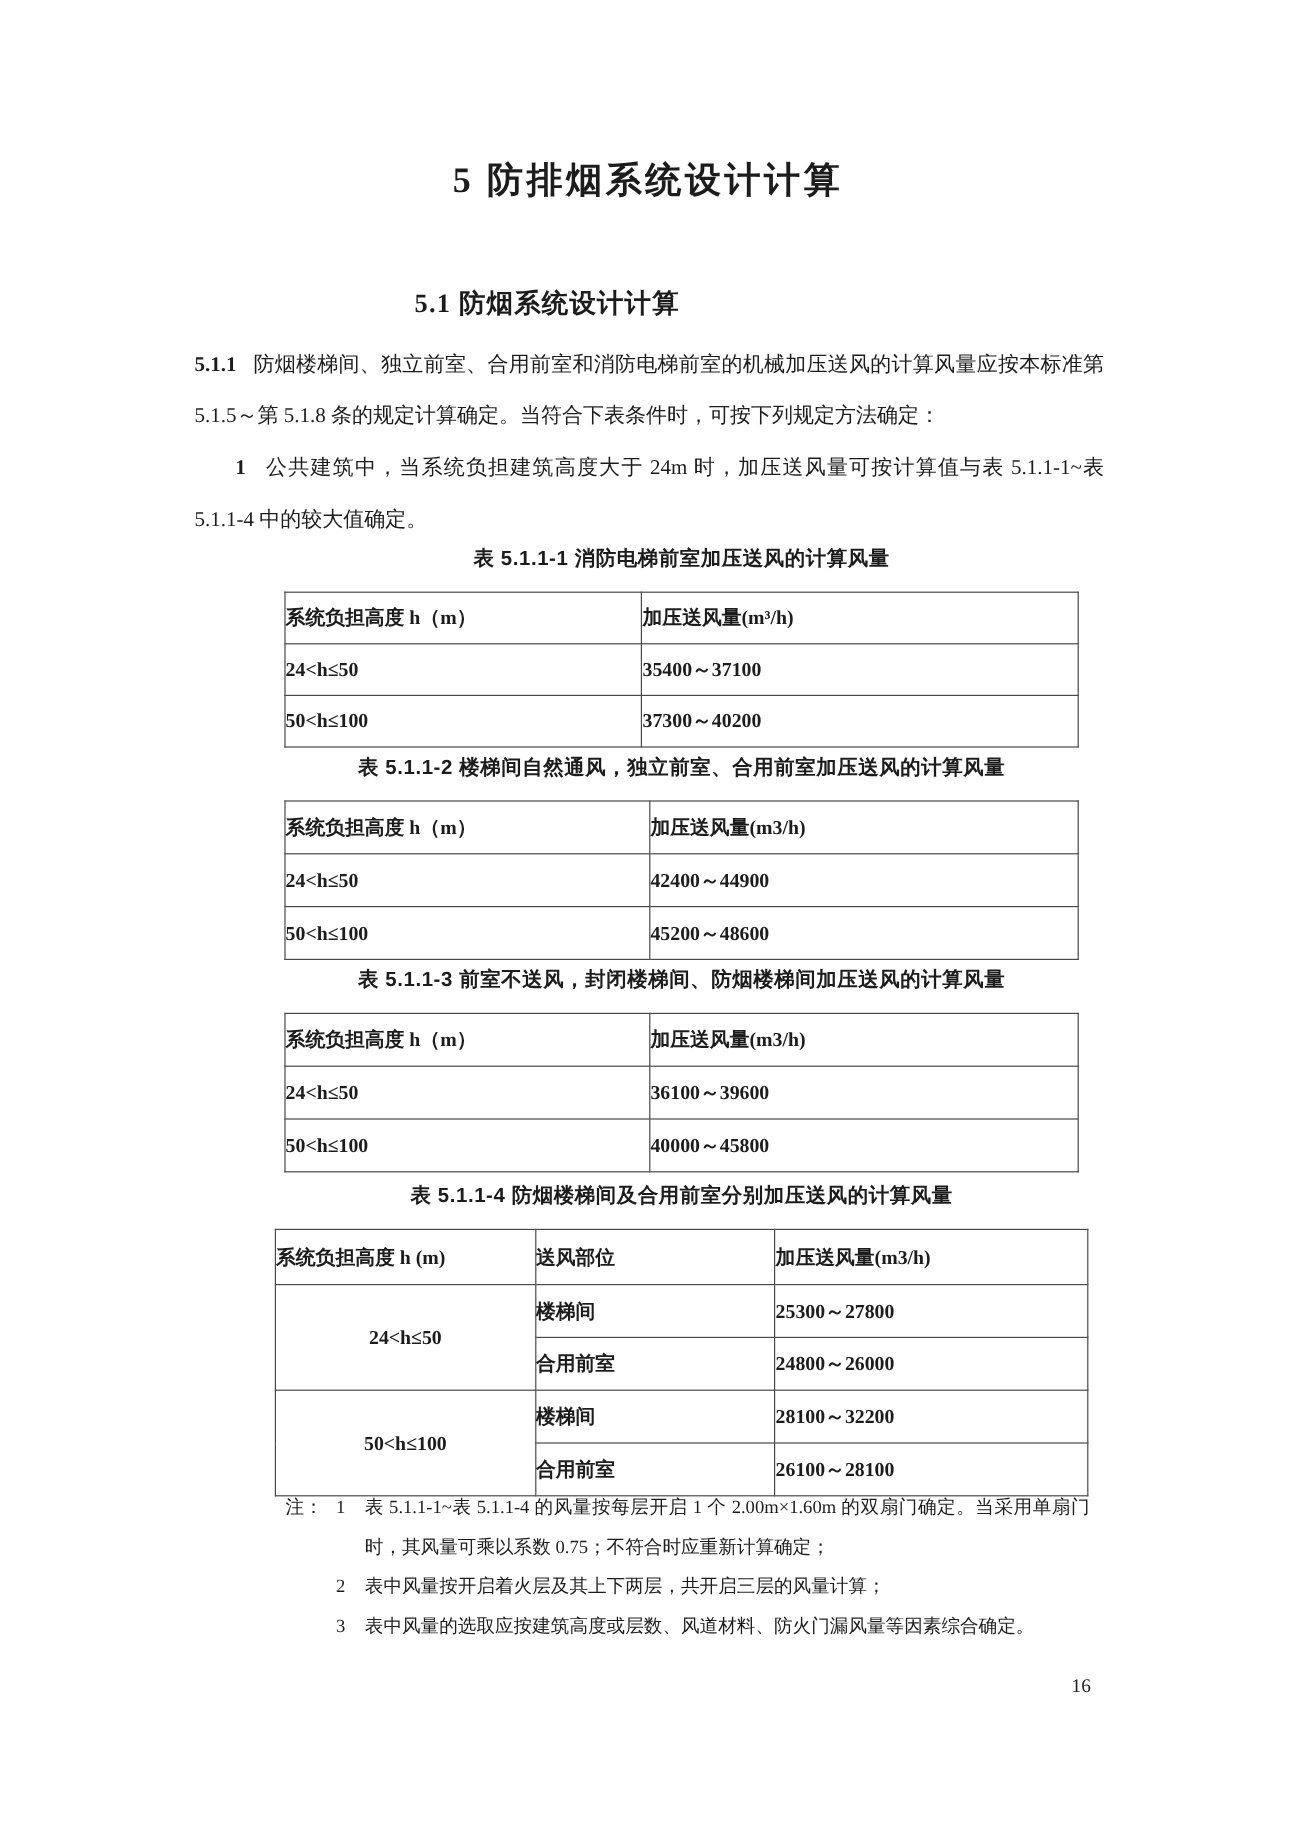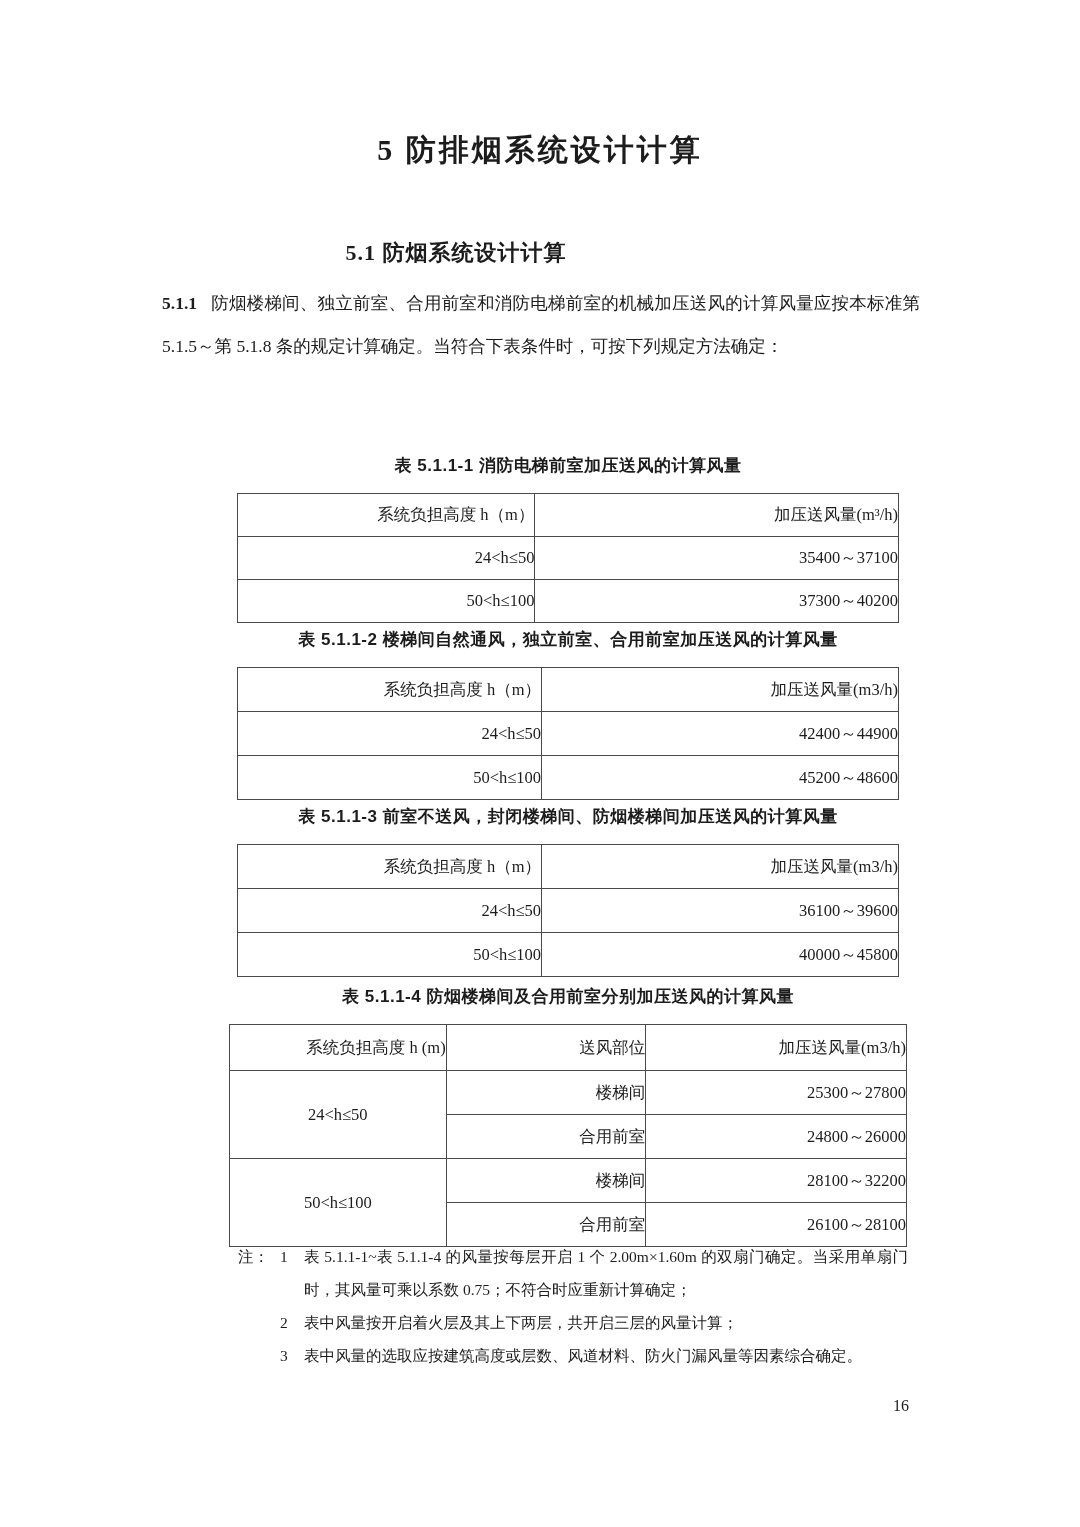--- a/index.html
+++ b/index.html
@@ -37,22 +37,22 @@
   }
   table.tbl {
     border-collapse: collapse; margin: 0 auto;
     font-size: 16.5px;
     font-family: "Liberation Serif", "DejaVu Serif", serif;
   }
   table.tbl.two-col { width: 662px; }
   table.tbl.three-col { width: 678px; border-radius: 11px; }
   table.tbl th, table.tbl td {
     border: 1.6px solid #4a4a4a;
-    text-align: right; vertical-align: middle;
-    font-weight: normal; padding: 0;
+    text-align: left; vertical-align: middle;
+    font-weight: bold; padding: 0;
   }
   table.tbl tr { height: 43px; }
   table.tbl.rows44 tr { height: 44px; }
   table.tbl.three-col tr.hrow { height: 46px; }
   td.vtop { vertical-align: top; }
   td.vtop .rowbox {
     height: 44px; display: flex; align-items: center; justify-content: center;
   }
 
   .notes {
@@ -72,20 +72,21 @@
 </style>
 </head>
 <body>
 
 <div class="chapter-title">5 防排烟系统设计计算</div>
 
 <div class="section-title">5.1 防烟系统设计计算</div>
 
 <div class="body-text">
   <p><span class="lbl">5.1.1</span><span>防烟楼梯间、独立前室、合用前室和消防电梯前室的机械加压送风的计算风量应按本标准第 5.1.5～第 5.1.8 条的规定计算确定。当符合下表条件时，可按下列规定方法确定：</span></p>
+  <p class="item-p"><span class="lbl">1</span><span>公共建筑中，当系统负担建筑高度大于 24m 时，加压送风量可按计算值与表 5.1.1-1~表 5.1.1-4 中的较大值确定。</span></p>
 </div>
 
 <div class="tblock" style="top:455px">
   <div class="ttitle">表 5.1.1-1 消防电梯前室加压送风的计算风量</div>
   <table class="tbl two-col">
     <tbody>
         <tr class="hrow">
       <th style="width:45%">系统负担高度 h（m）</th>
       <th>加压送风量(m³/h)</th>
     </tr>

